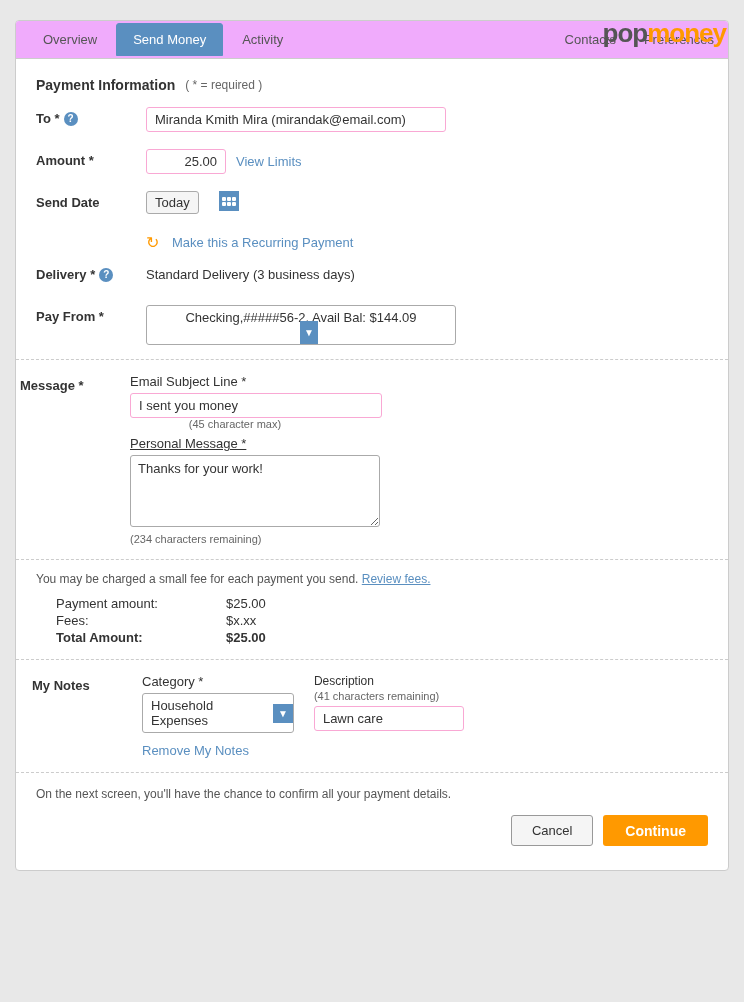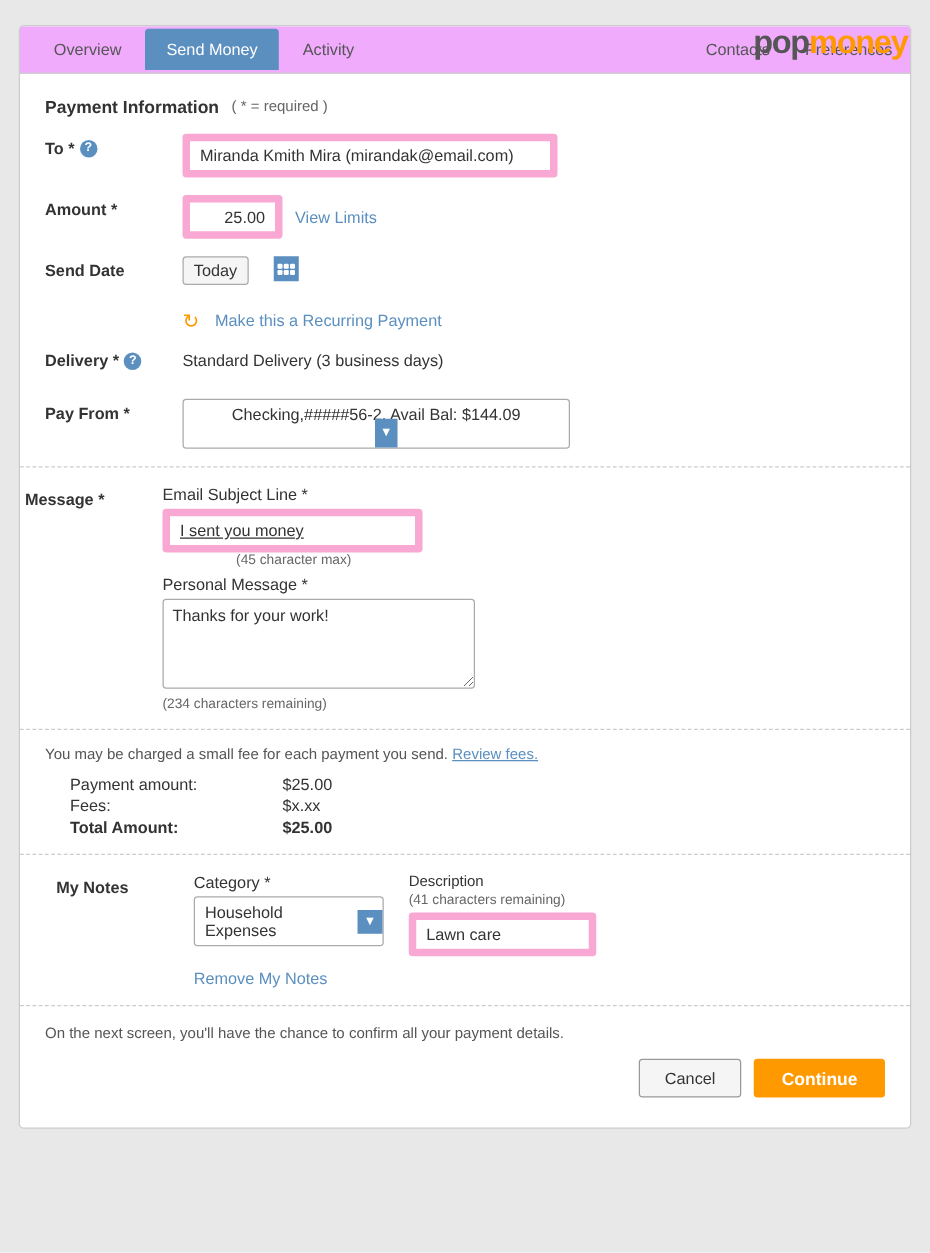--- a/index.html
+++ b/index.html
@@ -131,21 +131,21 @@
       border-radius: 50%;
       font-size: 10px;
       font-weight: bold;
       cursor: pointer;
     }
     .form-control-area {
       flex: 1;
     }
 
     input[type="text"] {
-      border: 6px solid #f9a8d4;
+      border: 1px solid #f9a8d4;
       border-radius: 3px;
       padding: 4px 8px;
       font-size: 13px;
       color: #333;
       background: #fff;
     }
 
     .to-input { width: 300px; }
 
     .amount-input {
@@ -275,35 +275,35 @@
     }
     .message-fields {
       flex: 1;
     }
     .field-label {
       font-size: 13px;
       color: #333;
       margin-bottom: 4px;
     }
     .subject-input {
-      width: 208px;
-      text-decoration: underline;
+      width: 252px;
     }
     .char-max {
       font-size: 11px;
       color: #666;
       text-align: center;
       width: 210px;
       display: block;
       margin-bottom: 6px;
     }
     .personal-msg-label {
       font-size: 13px;
       color: #333;
       margin-bottom: 4px;
+      text-decoration: underline;
     }
     textarea {
       width: 250px;
       height: 72px;
       border: 1px solid #aaa;
       border-radius: 3px;
       padding: 5px 7px;
       font-size: 13px;
       font-family: Arial, Helvetica, sans-serif;
       color: #333;
@@ -349,21 +349,21 @@
       font-weight: bold;
     }
     .fee-total-value {
       font-weight: bold;
     }
 
     
     .notes-section {
       border-top: 1px dashed #ccc;
       margin: 0 -20px;
-      padding: 14px 29px;
+      padding: 14px 16px;
     }
     .notes-inner {
       display: flex;
       align-items: flex-start;
     }
     .notes-label {
       width: 110px;
       min-width: 110px;
       font-weight: bold;
       font-size: 13px;

